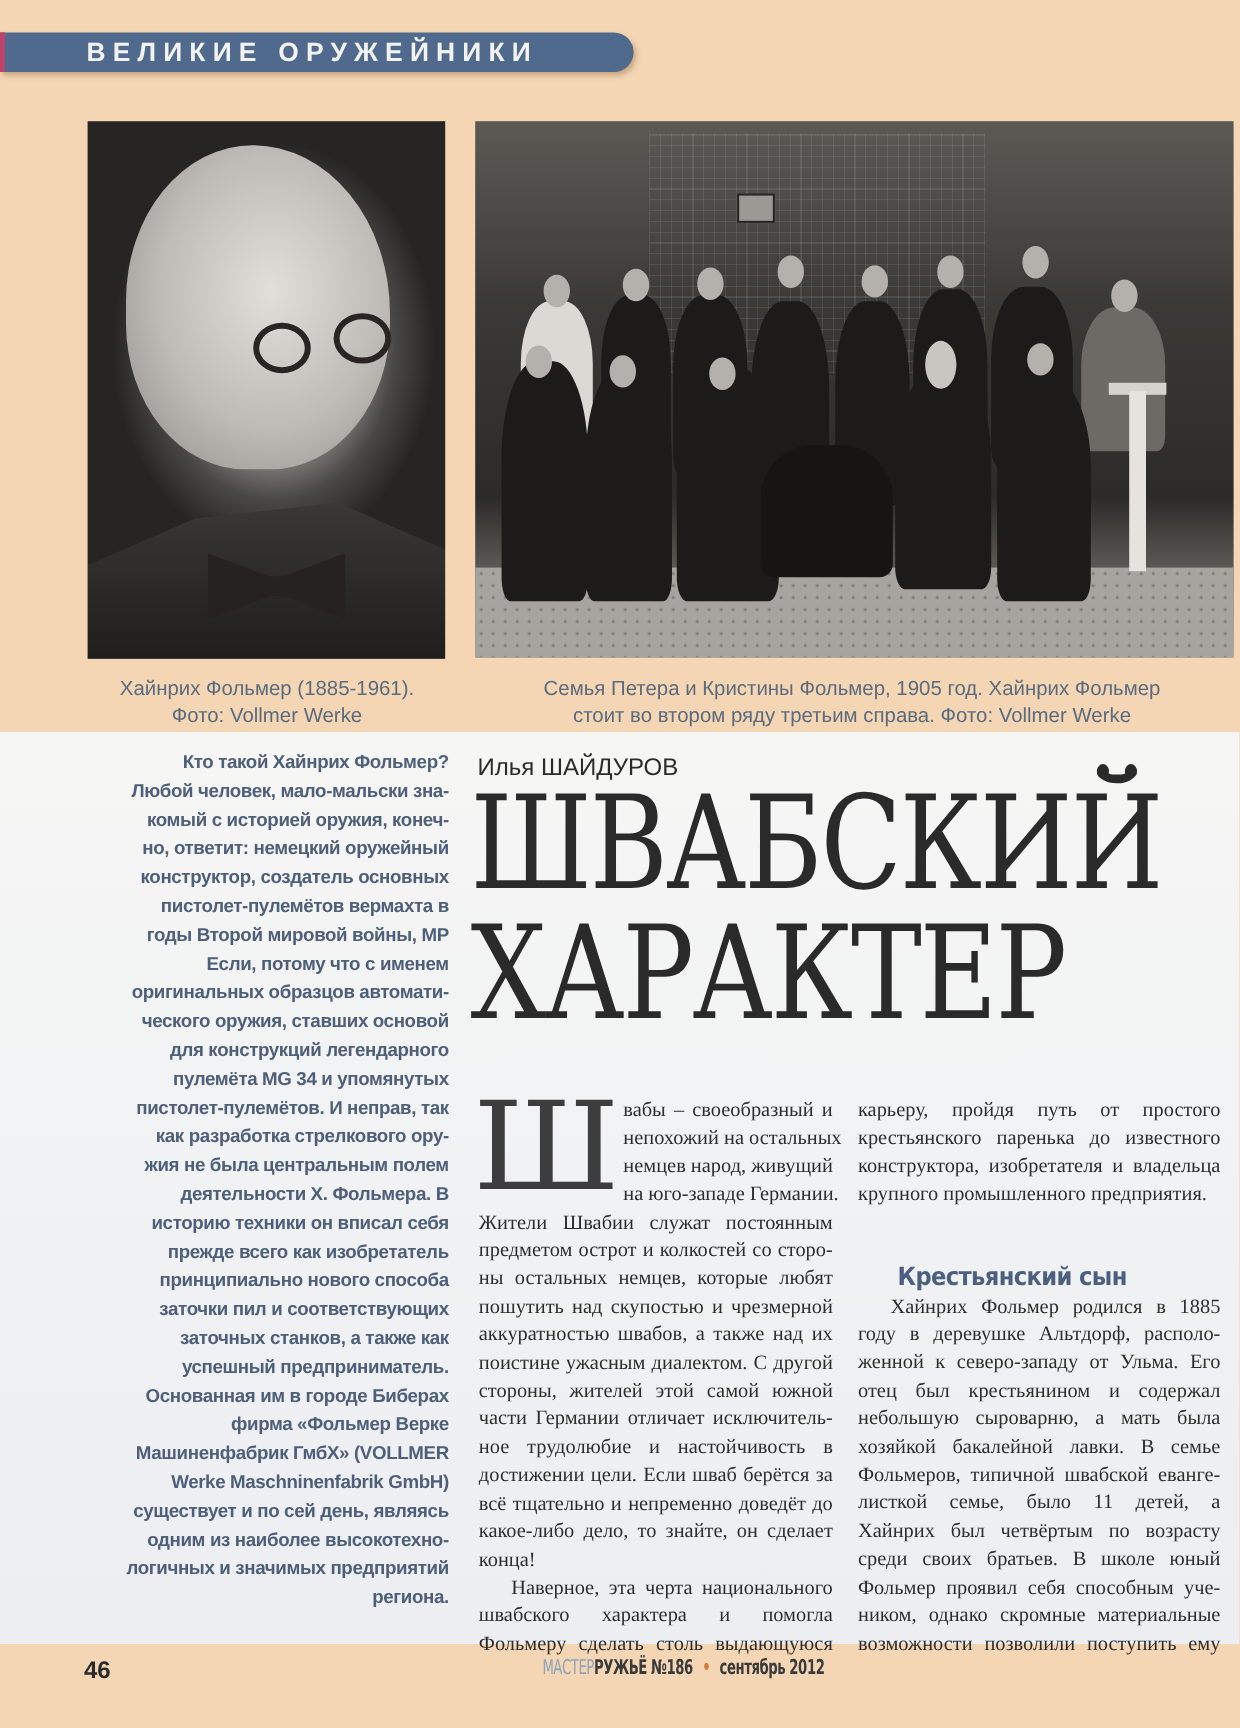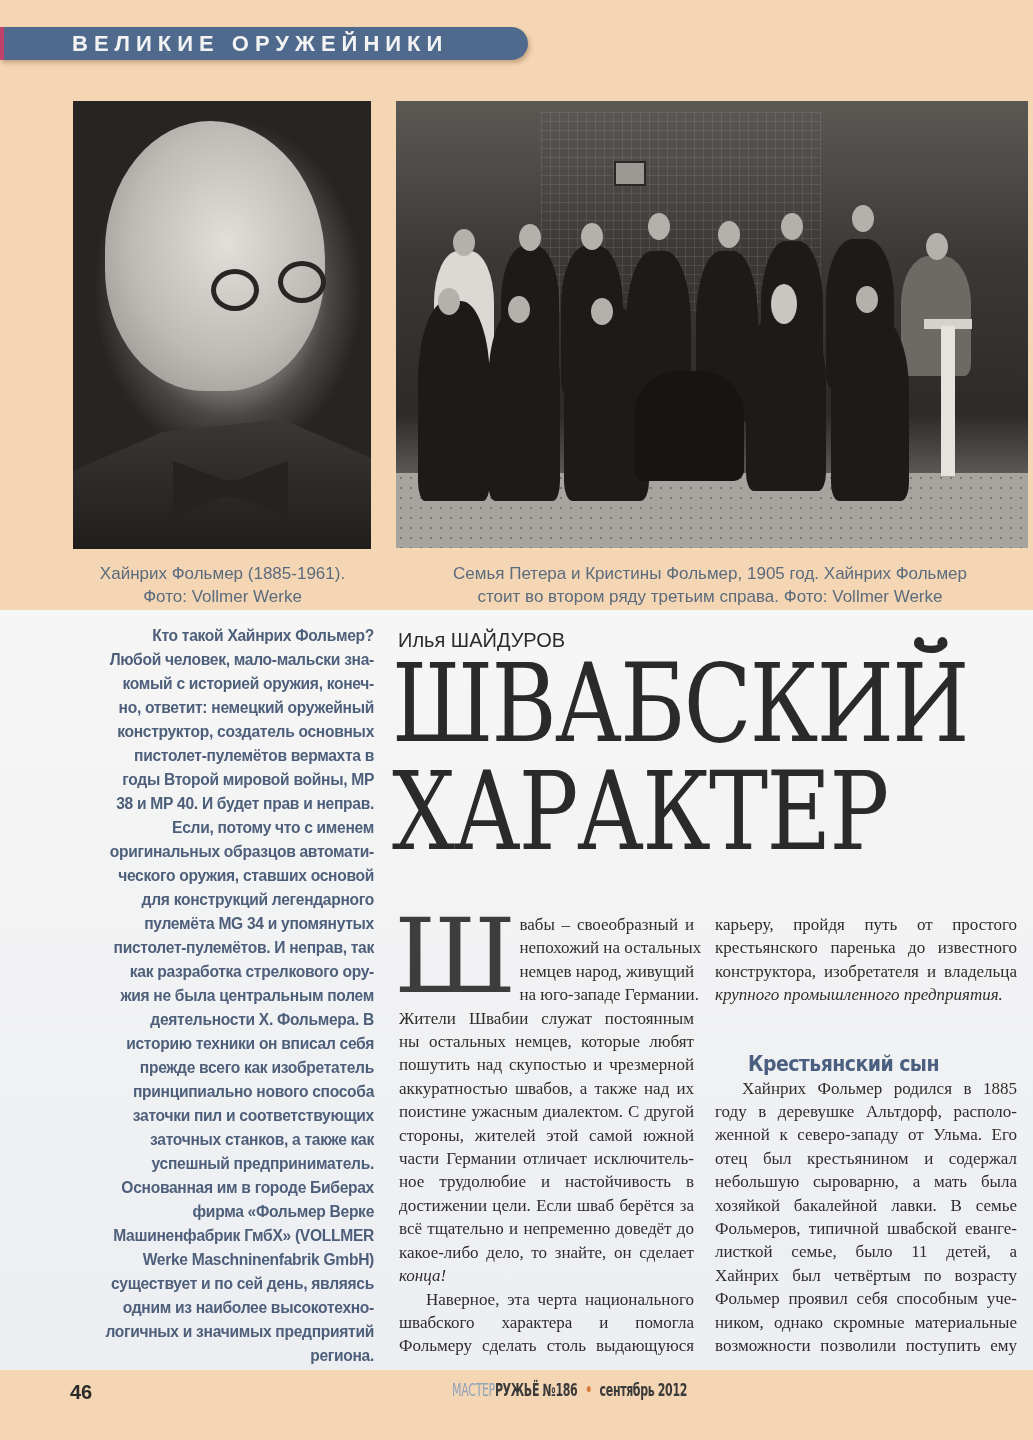--- a/index.html
+++ b/index.html
@@ -127,21 +127,21 @@
 
   
   .body-col {
     position: absolute; font-family: "Liberation Serif", serif;
     color: #2d2d2d; font-size: 17px; line-height: 23.4px;
     text-align: justify;
   }
   .col1 { left: 399px; top: 913px; width: 295px; }
   .col2 { left: 715px; top: 913px; width: 302px; }
   .body-col .line { display: block; white-space: nowrap; text-align-last: justify; text-align: justify; }
-  .body-col .line.last { text-align-last: left; font-style: italic; }
+  .body-col .line.last { text-align-last: left; }
   .body-col .indent { text-indent: 27px; }
 
   .dropcap {
     float: left; font-family: "DejaVu Serif", serif;
     font-size: 102px; line-height: 80px; height: 84px;
     color: #3d3d3d; margin: 4px 6px 0 -2px; transform: scaleX(1.05);
   }
 
   .subhead {
     font-family: "DejaVu Sans", sans-serif; font-weight: bold;
@@ -234,21 +234,20 @@
   <div class="content"></div>
 
   <div class="lead">
     <span>Кто такой Хайнрих Фольмер?</span>
     <span>Любой человек, мало-мальски зна-</span>
     <span>комый с историей оружия, конеч-</span>
     <span>но, ответит: немецкий оружейный</span>
     <span>конструктор, создатель основных</span>
     <span>пистолет-пулемётов вермахта  в</span>
     <span>годы Второй мировой войны, МР</span>
-    <span>38 и МР 40. И будет прав и неправ.</span>
     <span>Если, потому что с именем</span>
     <span>оригинальных образцов автомати-</span>
     <span>ческого оружия, ставших основой</span>
     <span>для конструкций легендарного</span>
     <span>пулемёта MG 34 и упомянутых</span>
     <span>пистолет-пулемётов. И неправ, так</span>
     <span>как разработка стрелкового ору-</span>
     <span>жия не была центральным полем</span>
     <span>деятельности Х. Фольмера. В</span>
     <span>историю техники он вписал себя</span>
@@ -274,20 +273,21 @@
     <span>ХАРАКТЕР</span>
   </div>
 
   <div class="body-col col1">
     <div class="dropcap">Ш</div>
     <span class="line">вабы – своеобразный и</span>
     <span class="line">непохожий на остальных</span>
     <span class="line">немцев народ, живущий</span>
     <span class="line">на юго-западе Германии.</span>
     <span class="line">Жители Швабии служат постоянным</span>
+    <span class="line">предметом острот и колкостей со сторо-</span>
     <span class="line">ны остальных немцев, которые любят</span>
     <span class="line">пошутить над скупостью и чрезмерной</span>
     <span class="line">аккуратностью швабов, а также над их</span>
     <span class="line">поистине ужасным диалектом. С другой</span>
     <span class="line">стороны, жителей этой самой южной</span>
     <span class="line">части Германии отличает исключитель-</span>
     <span class="line">ное трудолюбие и настойчивость в</span>
     <span class="line">достижении цели. Если шваб берётся за</span>
     <span class="line">всё тщательно и непременно доведёт до</span>
     <span class="line">какое-либо дело, то знайте, он сделает</span>
@@ -305,20 +305,21 @@
     <div class="subhead">Крестьянский сын</div>
     <span class="line indent">Хайнрих Фольмер родился в 1885</span>
     <span class="line">году в деревушке Альтдорф, располо-</span>
     <span class="line">женной к северо-западу от Ульма. Его</span>
     <span class="line">отец был крестьянином и содержал</span>
     <span class="line">небольшую сыроварню, а мать была</span>
     <span class="line">хозяйкой бакалейной лавки. В семье</span>
     <span class="line">Фольмеров, типичной швабской еванге-</span>
     <span class="line">листкой семье, было 11 детей, а</span>
     <span class="line">Хайнрих был четвёртым по возрасту</span>
+    <span class="line">среди своих братьев. В школе юный</span>
     <span class="line">Фольмер проявил себя способным уче-</span>
     <span class="line">ником, однако скромные материальные</span>
     <span class="line">возможности позволили поступить ему</span>
   </div>
 
   <div class="page-num">46</div>
   <div class="footer-mag">
     <span class="mag-a">МАСТЕР</span><span class="mag-b">РУЖЬЁ</span>
     <span>№186</span>
     <span class="dot">•</span>

